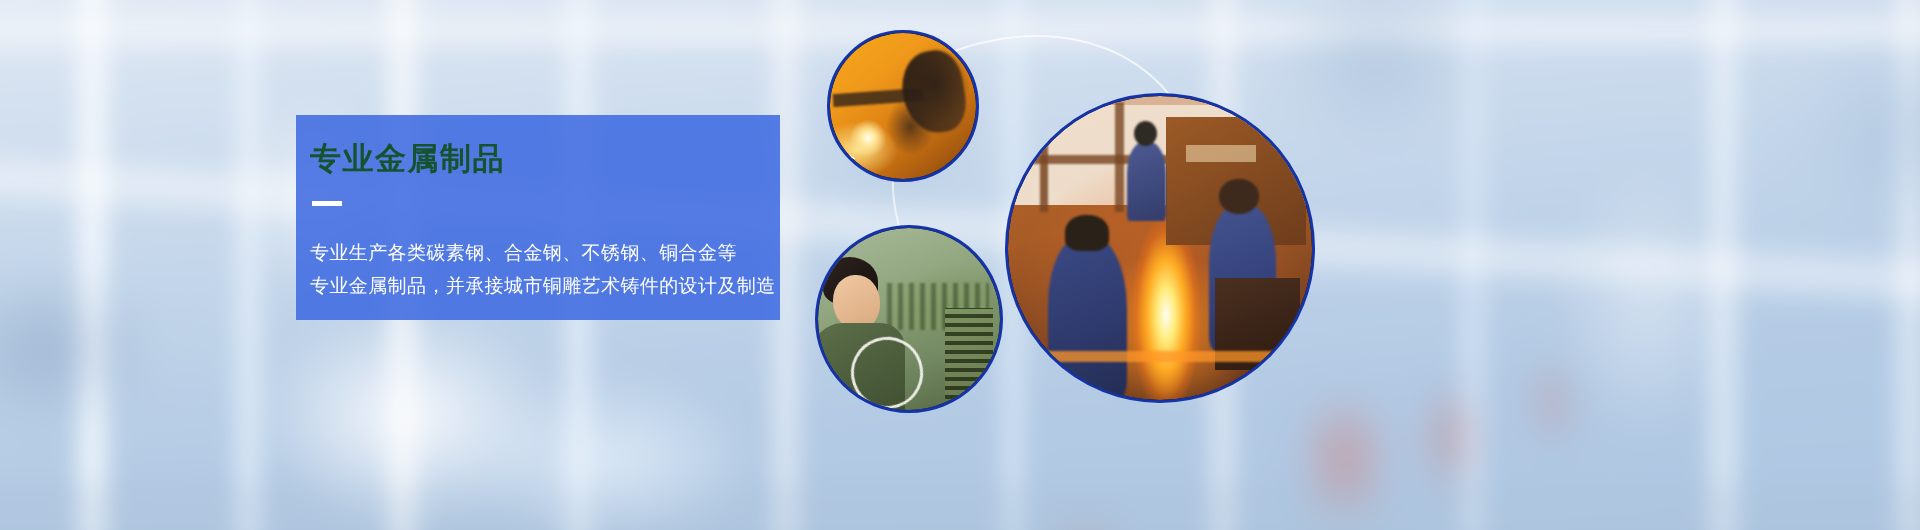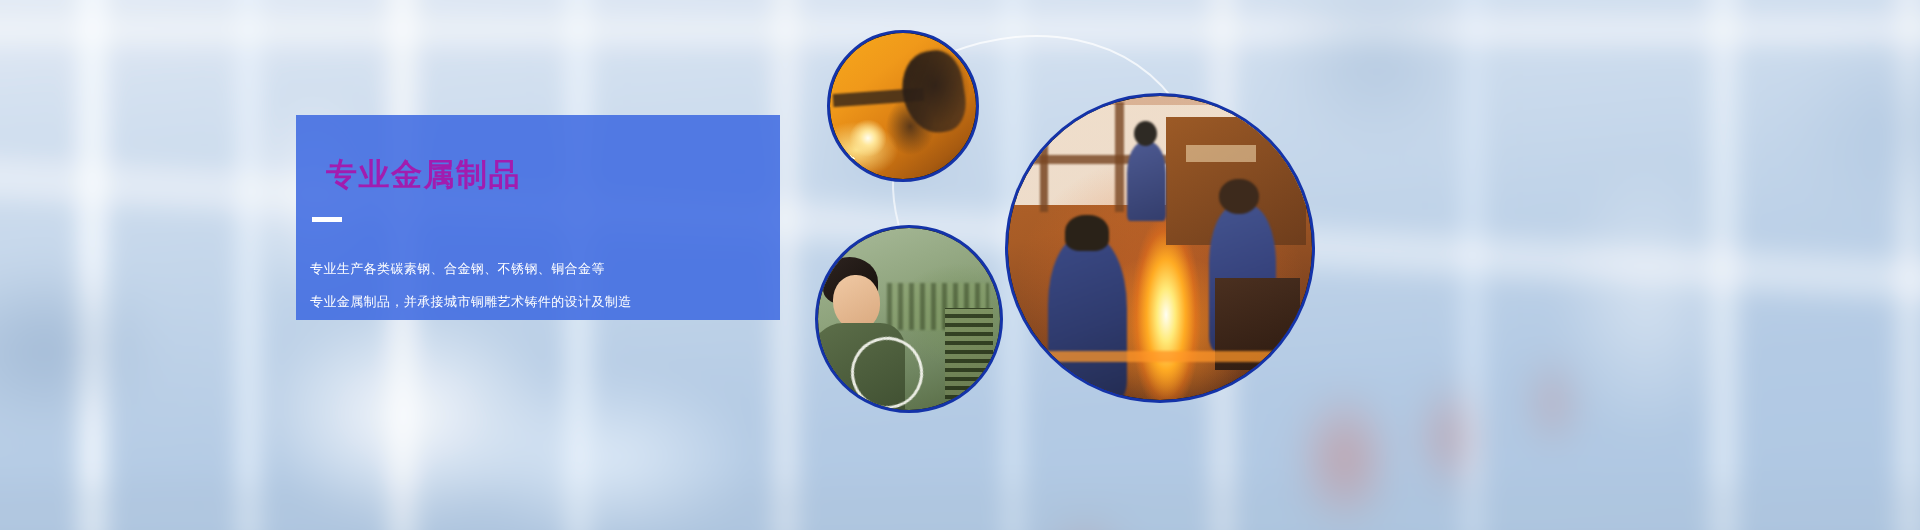--- a/index.html
+++ b/index.html
@@ -85,38 +85,38 @@
     position: absolute;
     left: 296px;
     top: 115px;
     width: 484px;
     height: 205px;
     background: rgba(60,105,225,.86);
     box-sizing: border-box;
     padding: 27px 0 0 14px;
   }
   .card-title {
-    color: #a21caf;
+    color: #14532d;
     font-size: 31px;
     font-weight: bold;
     letter-spacing: 1.5px;
     line-height: 1.1;
-    margin: 16px;
+    margin: 0;
     white-space: nowrap;
   }
   .title-rule {
     width: 30px;
     height: 5px;
     background: #ffffff;
     margin: 25px 0 0 2px;
   }
   .card-body {
     margin-top: 30px;
     color: #ffffff;
-    font-size: 13px;
+    font-size: 19px;
     line-height: 33px;
     letter-spacing: .4px;
     white-space: nowrap;
   }
   .card-body p { margin: 0; }
 
   
   .photos {
     position: absolute;
     left: 0; top: 0;

